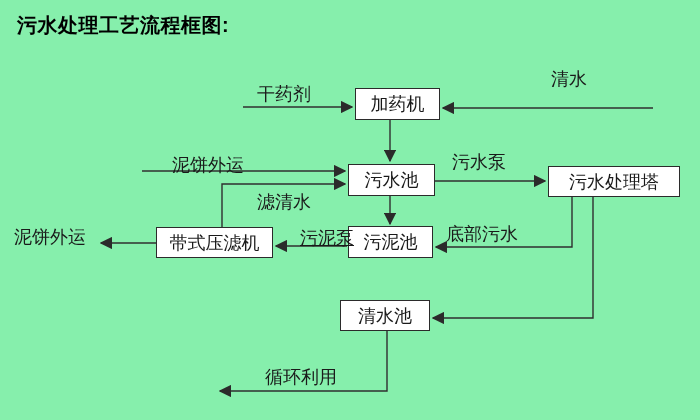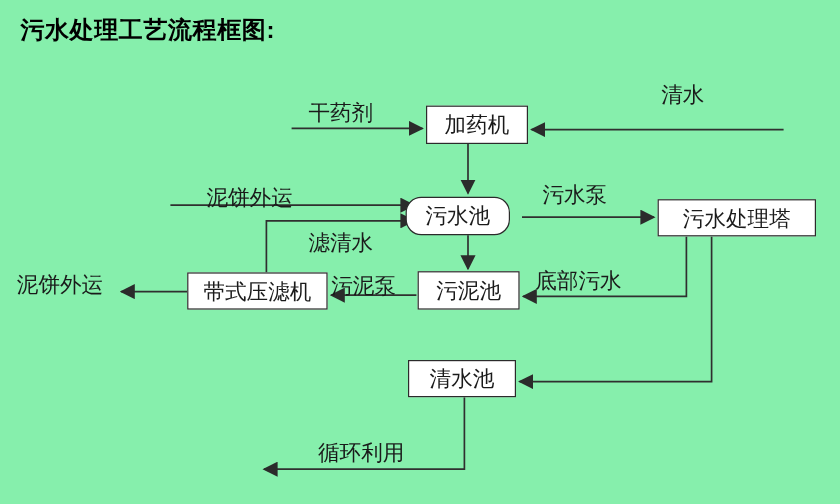--- a/index.html
+++ b/index.html
@@ -78,39 +78,39 @@
     <line x1="347" y1="246" x2="276" y2="246" marker-end="url(#arrow)"></line>
     <line x1="156" y1="243" x2="101" y2="243" marker-end="url(#arrow)"></line>
     <polyline points="572,197 572,247 436,247" marker-end="url(#arrow)"></polyline>
     <polyline points="593,197 593,318 433,318" marker-end="url(#arrow)"></polyline>
     <polyline points="387,331 387,391 220,391" marker-end="url(#arrow)"></polyline>
   </svg>
 
   <div class="node" style="left:355px; top:88px; width:85px; height:32px;">
     <span>加药机</span>
   </div>
-  <div class="node" style="left:338px; top:164px; width:87px; height:32px;border-radius:13px;">
+  <div class="node" style="left:348px; top:164px; width:87px; height:32px;">
     <span>污水池</span>
   </div>
   <div class="node" style="left:348px; top:226px; width:85px; height:32px;">
     <span>污泥池</span>
   </div>
   <div class="node" style="left:156px; top:227px; width:117px; height:31px;">
     <span>带式压滤机</span>
   </div>
   <div class="node" style="left:548px; top:166px; width:132px; height:31px;">
     <span>污水处理塔</span>
   </div>
   <div class="node" style="left:340px; top:300px; width:90px; height:31px;">
     <span>清水池</span>
   </div>
 
   <span class="flow-label" style="left:257px; top:82px;text-align:center;">干药剂</span>
   <span class="flow-label" style="left:551px; top:67px;text-align:center;">清水</span>
   <span class="flow-label" style="left:172px; top:153px;">泥饼外运</span>
   <span class="flow-label" style="left:257px; top:190px;">滤清水</span>
   <span class="flow-label" style="left:452px; top:150px;font-family:Liberation Mono, monospace;">污水泵</span>
-  <span class="flow-label" style="left:276px; top:226px;">污泥泵</span>
+  <span class="flow-label" style="left:300px; top:226px;text-decoration:underline;">污泥泵</span>
   <span class="flow-label" style="left:14px; top:225px;">泥饼外运</span>
   <span class="flow-label" style="left:446px; top:222px;">底部污水</span>
   <span class="flow-label" style="left:265px; top:365px;">循环利用</span>
 
 </div>
 
 </body></html>

